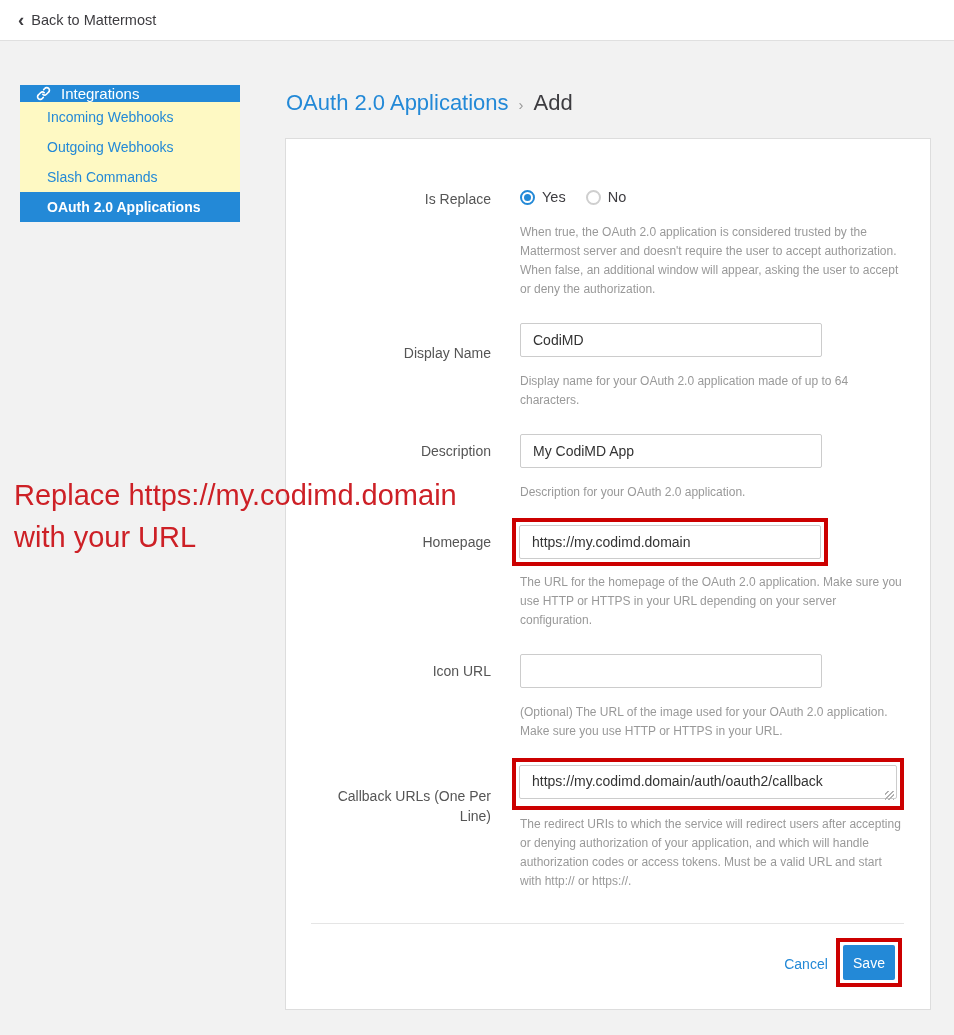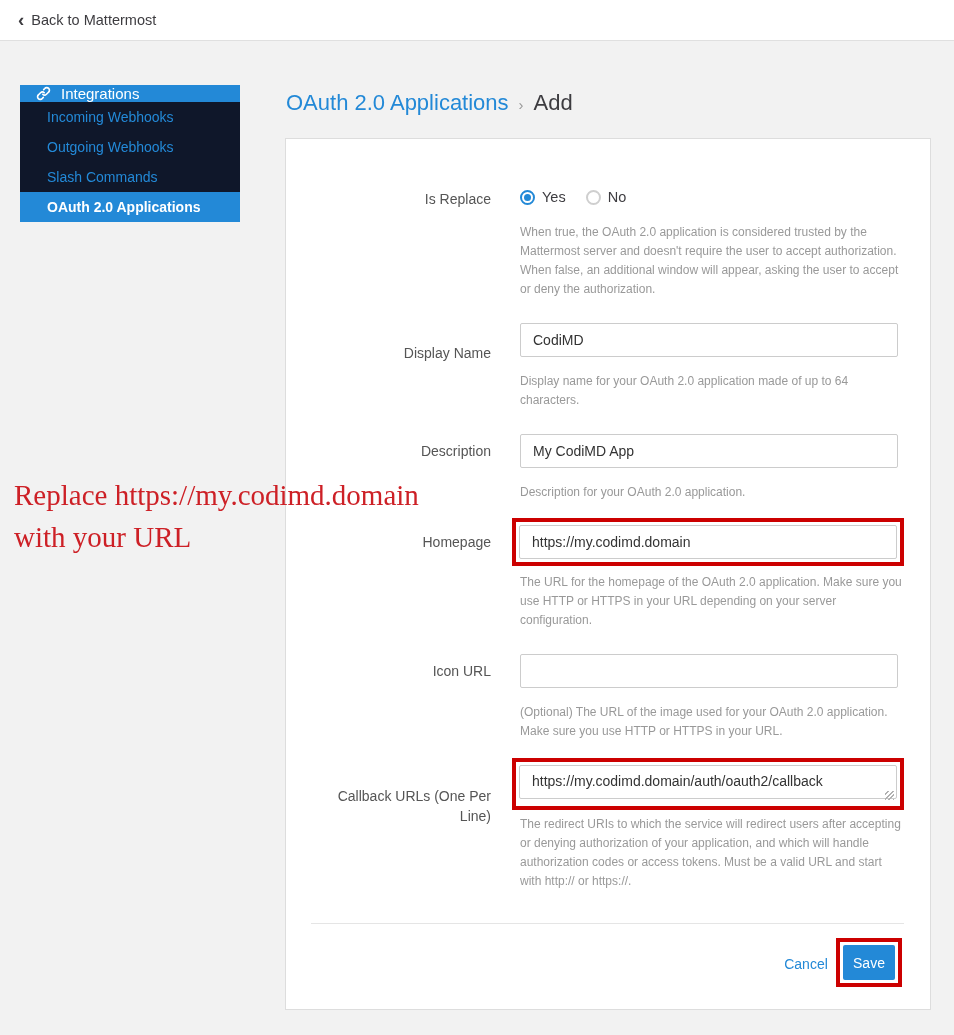--- a/index.html
+++ b/index.html
@@ -14,52 +14,52 @@
   
   .breadcrumb { position:absolute; left:286px; top:90px; font-size:22px; display:flex; align-items:center; }
   .breadcrumb .crumb-link { color:#2389d7; text-decoration:none; cursor:pointer; }
   .breadcrumb .crumb-sep { color:#999; font-size:15px; margin:2px 10px 0 10px; }
   .breadcrumb .crumb-current { color:#3d3c40; }
 
   
   .sidebar { position:absolute; left:20px; top:85px; width:220px; }
   .sidebar-header { height:17px; background:#2389d7; color:#fff; font-size:15px; display:flex; align-items:center; padding-left:16px; cursor:pointer; }
   .sidebar-header .link-icon { margin-right:10px; display:flex; }
-  .sidebar-items { background:#0f172a; }
+  .sidebar-items { background:#fef9c3; }
   .sidebar-item { height:30px; display:flex; align-items:center; padding-left:27px; font-size:14px; color:#2389d7; cursor:pointer; }
   .sidebar-item.active { background:#2389d7; color:#fff; font-weight:bold; }
 
   
   .panel { position:absolute; left:285px; top:138px; width:646px; height:872px; background:#fff; border:1px solid #dddddd; }
   .form-row { position:absolute; left:0; width:100%; }
   .f-label { position:absolute; left:0; width:205px; text-align:right; font-size:14px; color:#555555; line-height:20px; }
   .f-control { position:absolute; left:234px; width:378px; }
   .f-help { position:absolute; left:234px; width:382px; font-size:12px; line-height:19px; color:#999999; }
-  .text-input { width:378px; height:34px; border:1px solid #cccccc; border-radius:2px; padding:0 12px; font-size:14px; color:#333; font-family:"Liberation Sans",sans-serif; background:#fff; outline:none; }
+  .text-input { width:302px; height:34px; border:1px solid #cccccc; border-radius:2px; padding:0 12px; font-size:14px; color:#333; font-family:"Liberation Sans",sans-serif; background:#fff; outline:none; }
   .text-area { width:378px; height:34px; border:1px solid #cccccc; border-radius:2px; padding:7px 12px 11px 12px; font-size:14px; color:#333; font-family:"Liberation Sans",sans-serif; resize:none; outline:none; overflow:hidden; white-space:nowrap; }
 
   
   .radio-row { display:flex; align-items:center; gap:20px; }
   .radio-opt { display:flex; align-items:center; gap:7px; font-size:14.5px; color:#3d3c40; cursor:pointer; }
   .radio-circle { width:15px; height:15px; border-radius:50%; border:2px solid #cfcfcf; background:#fff; position:relative; }
   .radio-circle.checked { border-color:#2389d7; }
   .radio-circle.checked::after { content:""; position:absolute; left:2px; top:2px; width:7px; height:7px; border-radius:50%; background:#2389d7; }
 
   
   .red-box { border:4px solid #cc0000; padding:3px; display:inline-block; background:transparent; }
   .resize-handle { position:absolute; right:6px; bottom:6px; width:9px; height:9px; background:repeating-linear-gradient(135deg, transparent, transparent 2px, #b0b0b0 2px, #b0b0b0 3.2px); pointer-events:none; }
 
   
   .divider { position:absolute; left:25px; right:26px; top:784px; border-top:1px solid #e5e5e5; }
   .cancel-link { position:absolute; left:498px; top:817px; width:44px; font-size:14px; color:#2389d7; text-decoration:none; cursor:pointer; text-align:center; }
   .save-wrap { position:absolute; left:550px; top:799px; }
   .save-btn { display:block; width:52px; height:35px; background:#2389d7; color:#fff; border:none; border-radius:2px; font-size:14px; font-family:"Liberation Sans",sans-serif; cursor:pointer; }
 
   
-  .annotation { position:absolute; left:14px; top:474px; color:#cd2026; font-family:Liberation Serif, serif; font-size:29px; line-height:42px; z-index:5; pointer-events:none; }
+  .annotation { position:absolute; left:14px; top:474px; color:#cd2026; font-family:Liberation Sans, sans-serif; font-size:29px; line-height:42px; z-index:5; pointer-events:none; }
   .annotation div { white-space:nowrap; }
 </style>
 </head>
 <body>
 
 <div class="topbar">
   <a class="back-link">
     <span class="back-chevron">‹</span>
     <span>Back to Mattermost</span>
   </a>

